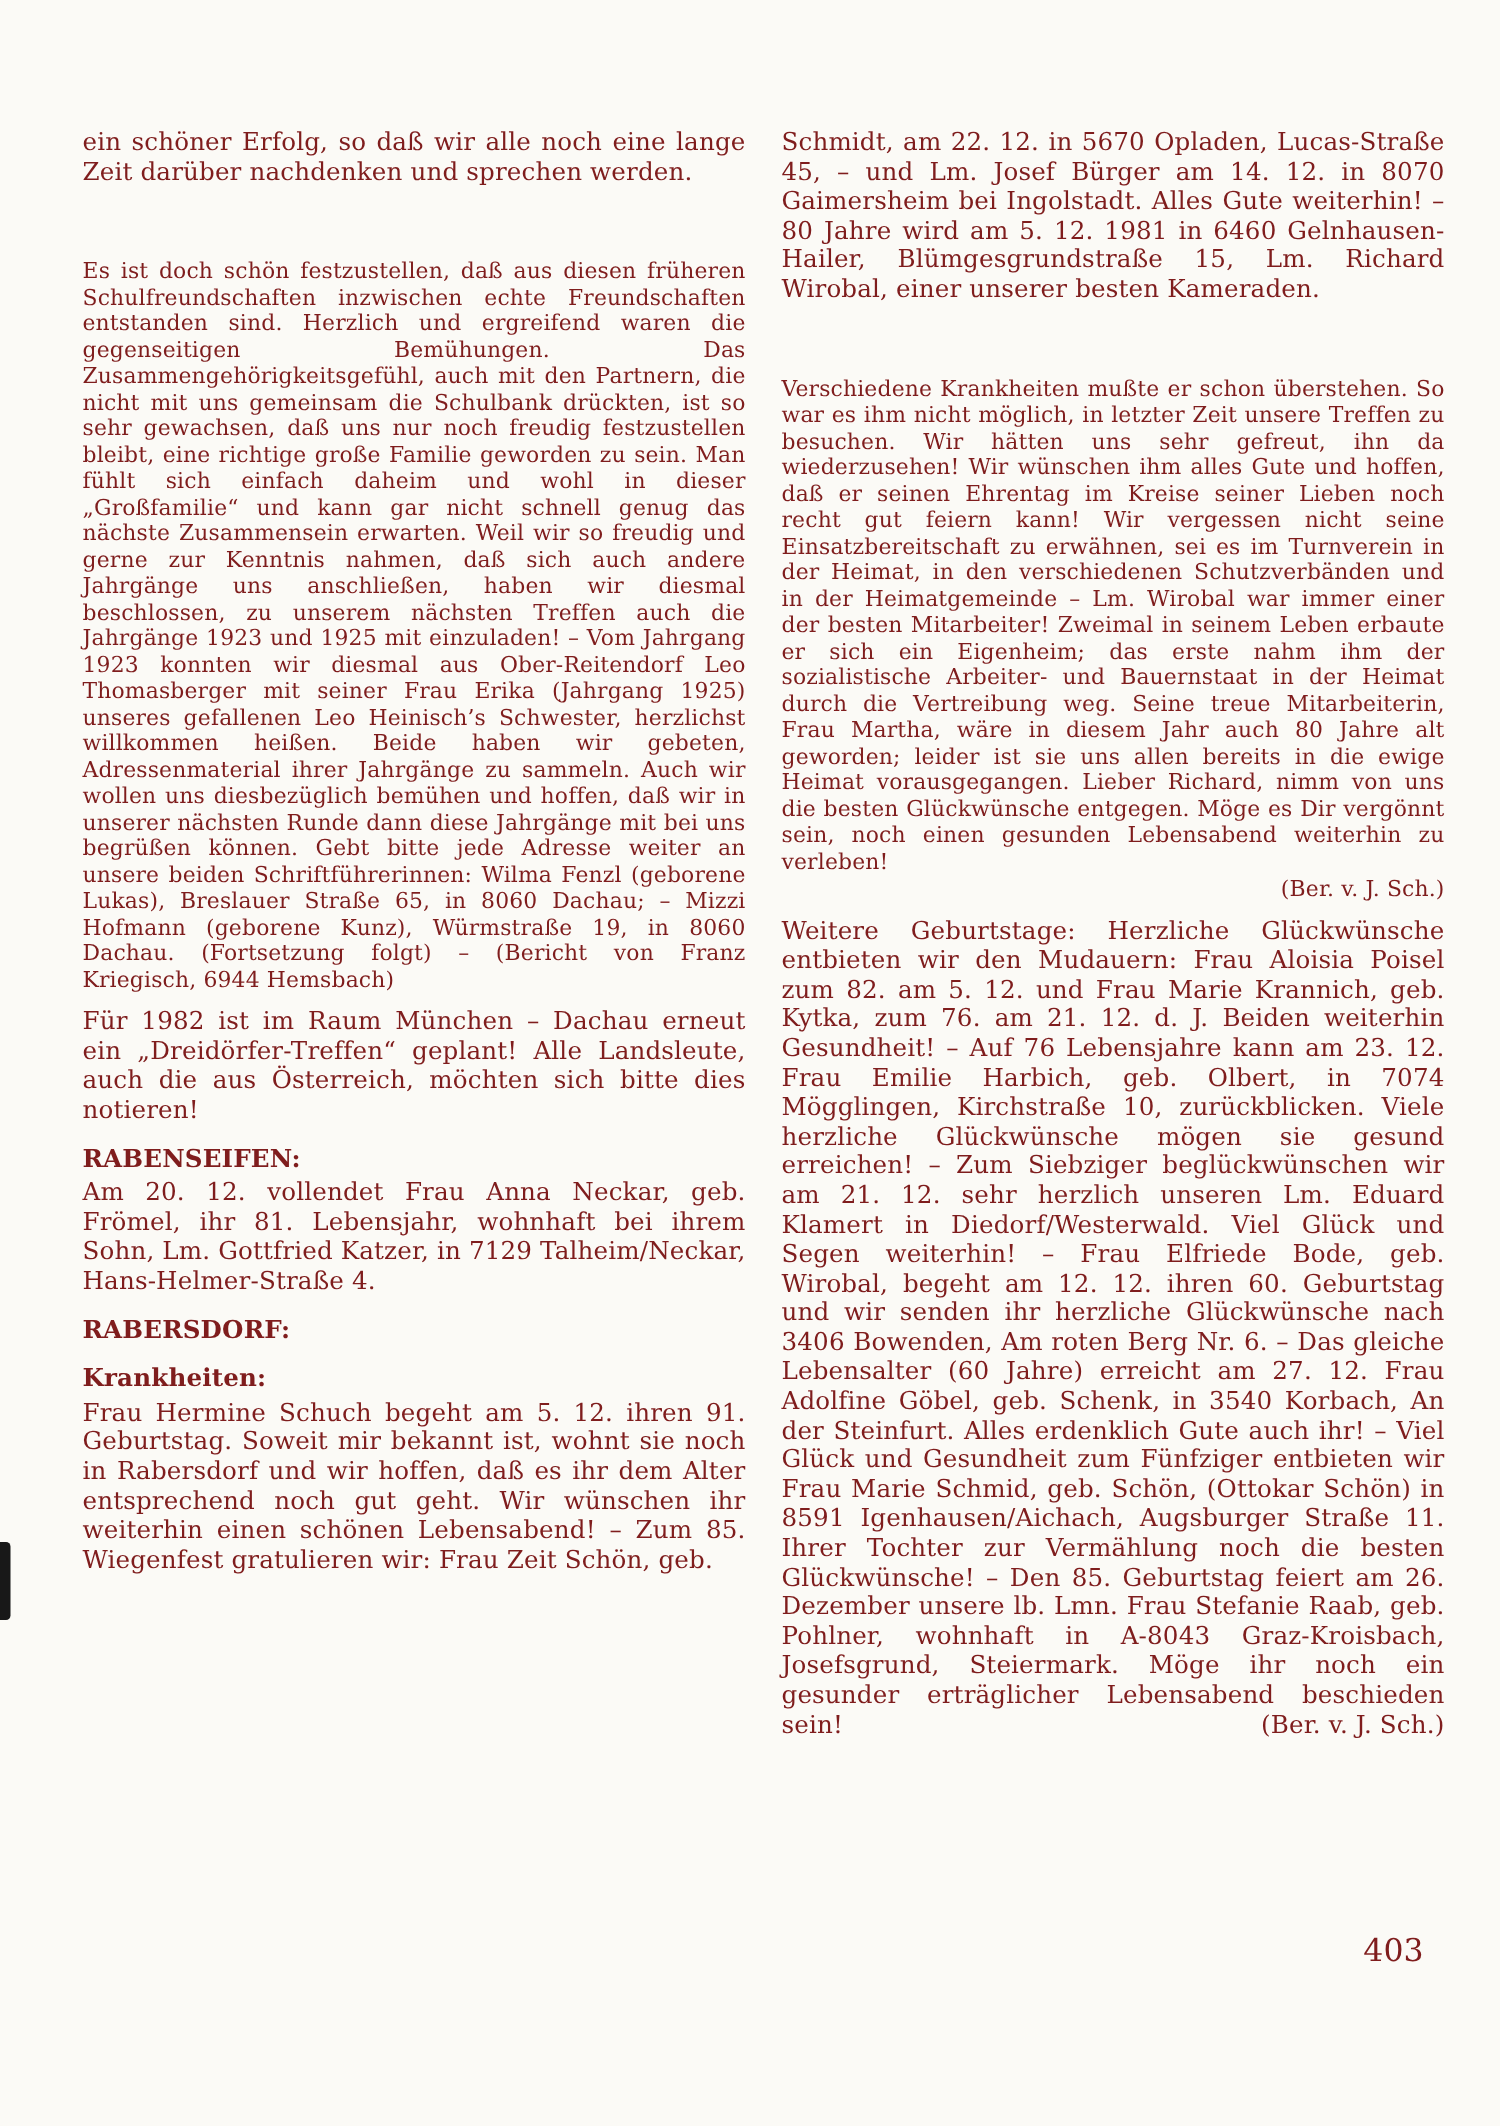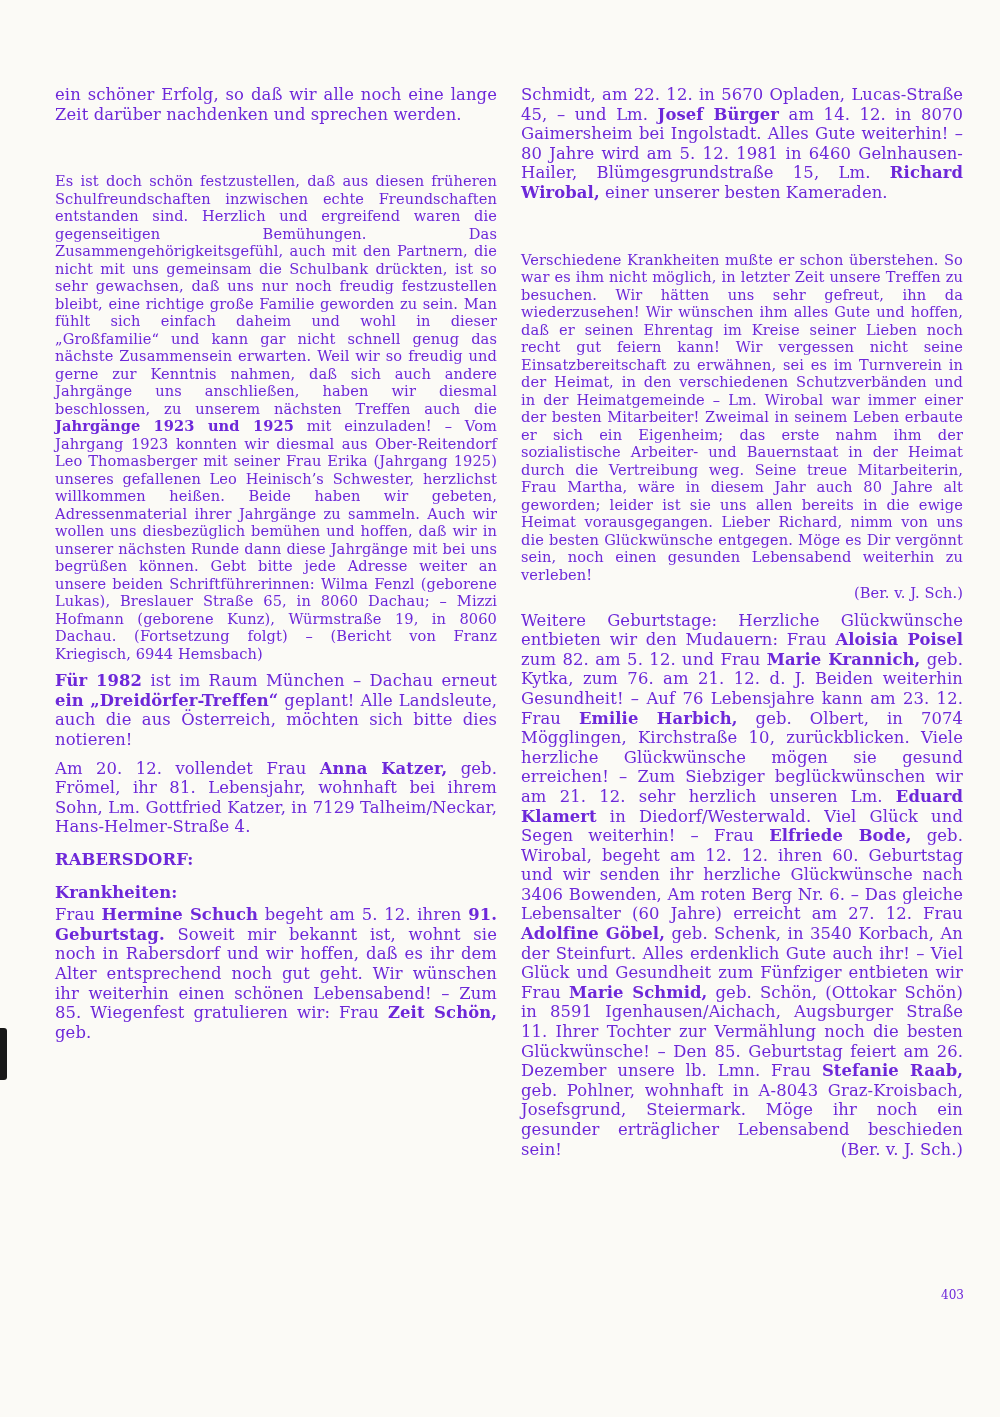--- a/index.html
+++ b/index.html
@@ -6,21 +6,21 @@
     margin: 0;
     padding: 0;
     background: #e8e6e1;
   }
   .page {
     position: relative;
     width: 1000px;
     height: 1417px;
     margin: 0 auto;
     background: #fbfaf6;
-    color: #6d28d9;
+    color: #7f1d1d;
     font-family: "DejaVu Serif", "Liberation Serif", serif;
     box-sizing: border-box;
     padding: 85px 37px 0 55px;
     overflow: hidden;
   }
   .columns {
     display: flex;
     gap: 24px;
   }
   .col {
@@ -40,35 +40,35 @@
     font-size: 14.6px;
     line-height: 17.5px;
     margin-top: 48px;
   }
   .blk.heading {
     font-weight: bold;
     text-align: left;
     margin: 13px 0 3px 0;
   }
   b {
-    font-weight: bold;
+    font-weight: normal;
   }
   .sig-inline {
     float: right;
   }
   .sig-line {
     display: block;
     text-align: right;
     margin-top: 1px;
   }
   .page-number {
     position: absolute;
-    right: 36px;
+    right: 51px;
     top: 1288px;
-    font-size: 12px;
+    font-size: 21px;
     text-align: center;
   }
   .scan-mark {
     position: absolute;
     left: 0;
     top: 1028px;
     width: 7px;
     height: 52px;
     background: #181818;
     border-radius: 0 3px 3px 0;
@@ -76,21 +76,22 @@
 </style>
 </head>
 <body>
 
 <div class="page">
   <div class="columns">
     <div class="col">
         <p class="blk body">ein schöner Erfolg, so daß wir alle noch eine lange Zeit darüber nachdenken und sprechen werden.</p>
         <p class="blk small">Es ist doch schön festzustellen, daß aus diesen früheren Schulfreundschaften inzwischen echte Freundschaften entstanden sind. Herzlich und ergreifend waren die gegenseitigen Bemühungen. Das Zusammengehörigkeitsgefühl, auch mit den Partnern, die nicht mit uns gemeinsam die Schulbank drückten, ist so sehr gewachsen, daß uns nur noch freudig festzustellen bleibt, eine richtige große Familie geworden zu sein. Man fühlt sich einfach daheim und wohl in dieser „Großfamilie“ und kann gar nicht schnell genug das nächste Zusammensein erwarten. Weil wir so freudig und gerne zur Kenntnis nahmen, daß sich auch andere Jahrgänge uns anschließen, haben wir diesmal beschlossen, zu unserem nächsten Treffen auch die <b>Jahrgänge 1923 und 1925</b> mit einzuladen! – Vom Jahrgang 1923 konnten wir diesmal aus Ober-Reitendorf Leo Thomasberger mit seiner Frau Erika (Jahrgang 1925) unseres gefallenen Leo Heinisch’s Schwester, herzlichst willkommen heißen. Beide haben wir gebeten, Adressenmaterial ihrer Jahrgänge zu sammeln. Auch wir wollen uns diesbezüglich bemühen und hoffen, daß wir in unserer nächsten Runde dann diese Jahrgänge mit bei uns begrüßen können. Gebt bitte jede Adresse weiter an unsere beiden Schriftführerinnen: Wilma Fenzl (geborene Lukas), Breslauer Straße 65, in 8060 Dachau; – Mizzi Hofmann (geborene Kunz), Würmstraße 19, in 8060 Dachau. (Fortsetzung folgt) – (Bericht von Franz Kriegisch, 6944 Hemsbach)</p>
         <p class="blk body"><b>Für 1982</b> ist im Raum München – Dachau erneut <b>ein „Dreidörfer-Treffen“</b> geplant! Alle Landsleute, auch die aus Österreich, möchten sich bitte dies notieren!</p>
-        <p class="blk body">Am 20. 12. vollendet Frau <b>Anna Katzer,</b> geb. Frömel, ihr 81. Lebensjahr, wohnhaft bei ihrem Sohn, Lm. Gottfried Katzer, in 7129 Talheim/Neckar, Hans-Helmer-Straße 4.</p>
+        <p class="blk heading">RABENSEIFEN:</p>
+        <p class="blk body">Am 20. 12. vollendet Frau <b>Anna Neckar,</b> geb. Frömel, ihr 81. Lebensjahr, wohnhaft bei ihrem Sohn, Lm. Gottfried Katzer, in 7129 Talheim/Neckar, Hans-Helmer-Straße 4.</p>
         <p class="blk heading">RABERSDORF:</p>
         <p class="blk heading">Krankheiten:</p>
         <p class="blk body">Frau <b>Hermine Schuch</b> begeht am 5. 12. ihren <b>91. Geburtstag.</b> Soweit mir bekannt ist, wohnt sie noch in Rabersdorf und wir hoffen, daß es ihr dem Alter entsprechend noch gut geht. Wir wünschen ihr weiterhin einen schönen Lebensabend! – Zum 85. Wiegenfest gratulieren wir: Frau <b>Zeit Schön,</b> geb.</p>
       </div>
     <div class="col">
         <p class="blk body">Schmidt, am 22. 12. in 5670 Opladen, Lucas-Straße 45, – und Lm. <b>Josef Bürger</b> am 14. 12. in 8070 Gaimersheim bei Ingolstadt. Alles Gute weiterhin! – 80 Jahre wird am 5. 12. 1981 in 6460 Gelnhausen-Hailer, Blümgesgrundstraße 15, Lm. <b>Richard Wirobal,</b> einer unserer besten Kameraden.</p>
         <p class="blk small">Verschiedene Krankheiten mußte er schon überstehen. So war es ihm nicht möglich, in letzter Zeit unsere Treffen zu besuchen. Wir hätten uns sehr gefreut, ihn da wiederzusehen! Wir wünschen ihm alles Gute und hoffen, daß er seinen Ehrentag im Kreise seiner Lieben noch recht gut feiern kann! Wir vergessen nicht seine Einsatzbereitschaft zu erwähnen, sei es im Turnverein in der Heimat, in den verschiedenen Schutzverbänden und in der Heimatgemeinde – Lm. Wirobal war immer einer der besten Mitarbeiter! Zweimal in seinem Leben erbaute er sich ein Eigenheim; das erste nahm ihm der sozialistische Arbeiter- und Bauernstaat in der Heimat durch die Vertreibung weg. Seine treue Mitarbeiterin, Frau Martha, wäre in diesem Jahr auch 80 Jahre alt geworden; leider ist sie uns allen bereits in die ewige Heimat vorausgegangen. Lieber Richard, nimm von uns die besten Glückwünsche entgegen. Möge es Dir vergönnt sein, noch einen gesunden Lebensabend weiterhin zu verleben!<span class="sig-line">(Ber. v. J. Sch.)</span></p>
         <p class="blk body">Weitere Geburtstage: Herzliche Glückwünsche entbieten wir den Mudauern: Frau <b>Aloisia Poisel</b> zum 82. am 5. 12. und Frau <b>Marie Krannich,</b> geb. Kytka, zum 76. am 21. 12. d. J. Beiden weiterhin Gesundheit! – Auf 76 Lebensjahre kann am 23. 12. Frau <b>Emilie Harbich,</b> geb. Olbert, in 7074 Mögglingen, Kirchstraße 10, zurückblicken. Viele herzliche Glückwünsche mögen sie gesund erreichen! – Zum Siebziger beglückwünschen wir am 21. 12. sehr herzlich unseren Lm. <b>Eduard Klamert</b> in Diedorf/Westerwald. Viel Glück und Segen weiterhin! – Frau <b>Elfriede Bode,</b> geb. Wirobal, begeht am 12. 12. ihren 60. Geburtstag und wir senden ihr herzliche Glückwünsche nach 3406 Bowenden, Am roten Berg Nr. 6. – Das gleiche Lebensalter (60 Jahre) erreicht am 27. 12. Frau <b>Adolfine Göbel,</b> geb. Schenk, in 3540 Korbach, An der Steinfurt. Alles erdenklich Gute auch ihr! – Viel Glück und Gesundheit zum Fünfziger entbieten wir Frau <b>Marie Schmid,</b> geb. Schön, (Ottokar Schön) in 8591 Igenhausen/Aichach, Augsburger Straße 11. Ihrer Tochter zur Vermählung noch die besten Glückwünsche! – Den 85. Geburtstag feiert am 26. Dezember unsere lb. Lmn. Frau <b>Stefanie Raab,</b> geb. Pohlner, wohnhaft in A-8043 Graz-Kroisbach, Josefsgrund, Steiermark. Möge ihr noch ein gesunder erträglicher Lebensabend beschieden sein!<span class="sig-inline">(Ber. v. J. Sch.)</span></p>
       </div>
   </div>

